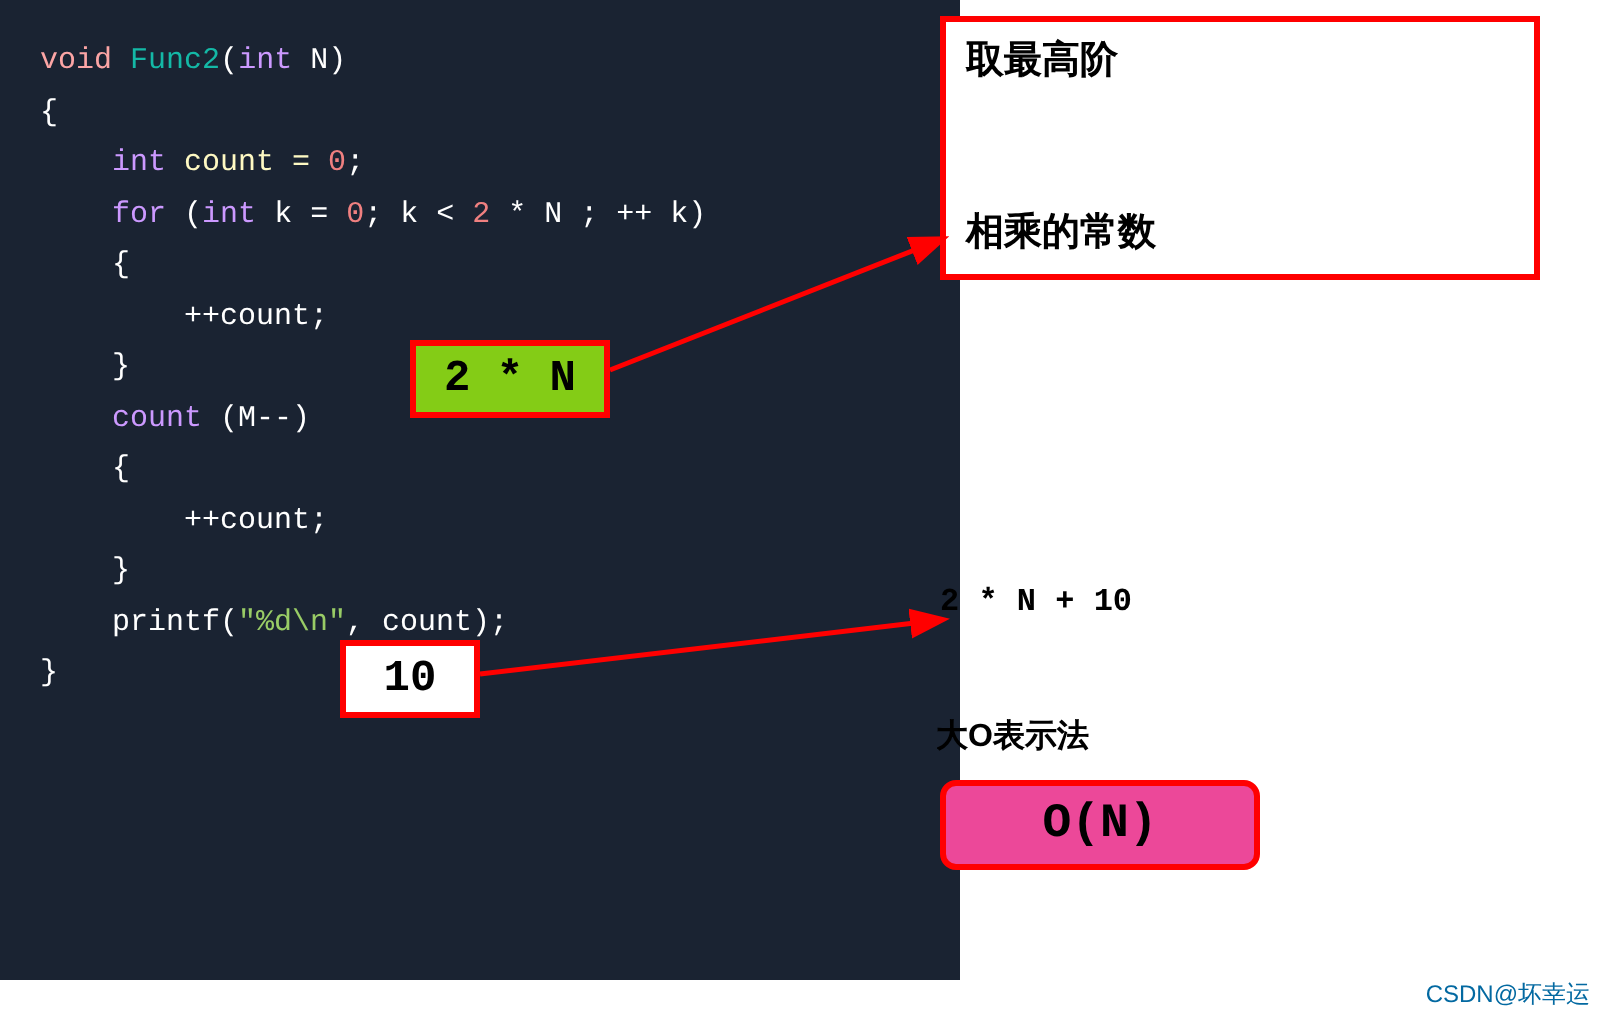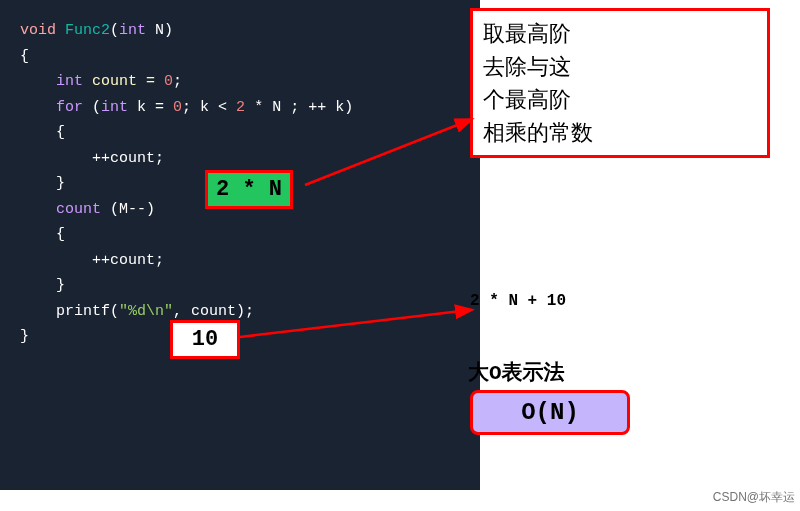--- a/index.html
+++ b/index.html
@@ -40,34 +40,34 @@
     
     .anno-box-top {
       position: absolute;
       top: 8px;
       left: 470px;
       width: 300px;
       border: 3px solid red;
       background: #fff;
       padding: 6px 10px;
       font-family: 'SimHei', 'Microsoft YaHei', sans-serif;
-      font-size: 22px;
-      font-weight: normal;
+      font-size: 19px;
+      font-weight: bold;
       color: #000;
       line-height: 1.5;
     }
 
     
     .anno-box-2n {
       position: absolute;
       top: 170px;
       left: 205px;
-      width: 88px;
-      border: 3px solid red;
-      background: #22c55e;
+      width: 100px;
+      border: 3px solid red;
+      background: #84cc16;
       padding: 4px 8px;
       font-family: 'Courier New', Courier, monospace;
       font-size: 22px;
       font-weight: bold;
       color: #000;
       text-align: center;
     }
 
     
     .anno-box-10 {
@@ -94,50 +94,50 @@
       font-size: 16px;
       font-weight: bold;
       color: #000;
     }
 
     
     .anno-label-bigo-title {
       position: absolute;
       top: 358px;
       left: 468px;
-      font-family: Liberation Mono, monospace;
-      font-size: 21px;
+      font-family: Liberation Sans, sans-serif;
+      font-size: 16px;
       font-weight: bold;
       color: #000;
     }
 
     
     .anno-box-on {
       position: absolute;
       top: 390px;
       left: 470px;
       width: 160px;
       border: 3px solid red;
       border-radius: 8px;
-      background: #c4b5fd;
+      background: #ec4899;
       padding: 6px 10px;
       font-family: 'Courier New', Courier, monospace;
       font-size: 24px;
       font-weight: bold;
       color: #000;
       text-align: center;
     }
 
     
     .watermark {
       position: absolute;
       bottom: 5px;
       right: 5px;
       font-size: 12px;
-      color: #737373;
+      color: #0369a1;
       font-family: Arial, sans-serif;
       margin-left: 36px;
     }
 
     
     .arrows-svg {
       position: absolute;
       top: 0;
       left: 0;
       width: 800px;
@@ -161,22 +161,22 @@
       <div class="code-line"><span style="color: rgb(255, 255, 255);">    </span><span style="color: rgb(204, 153, 255);">count</span><span style="color: rgb(255, 255, 255);"> (M--)</span></div>
       <div class="code-line"><span style="color: rgb(255, 255, 255);">    {</span></div>
       <div class="code-line"><span style="color: rgb(255, 255, 255);">        ++count;</span></div>
       <div class="code-line"><span style="color: rgb(255, 255, 255);">    }</span></div>
       <div class="code-line"><span style="color: rgb(255, 255, 255);">    printf(</span><span style="color: rgb(153, 204, 102);">"%d\n"</span><span style="color: rgb(255, 255, 255);">, count);</span></div>
       <div class="code-line"><span style="color: rgb(255, 255, 255);">}</span></div>
     </div>
 
   <div class="anno-box-top">
     <span>取最高阶</span><br>
-    <span>去除与这</span><br>
-    <span>个最高阶</span><br>
+    <br>
+    <br>
     <span>相乘的常数</span>
   </div>
 
   <div class="anno-box-2n">
     <span>2 * N</span>
   </div>
 
   <div class="anno-box-10">
     <span>10</span>
   </div>

